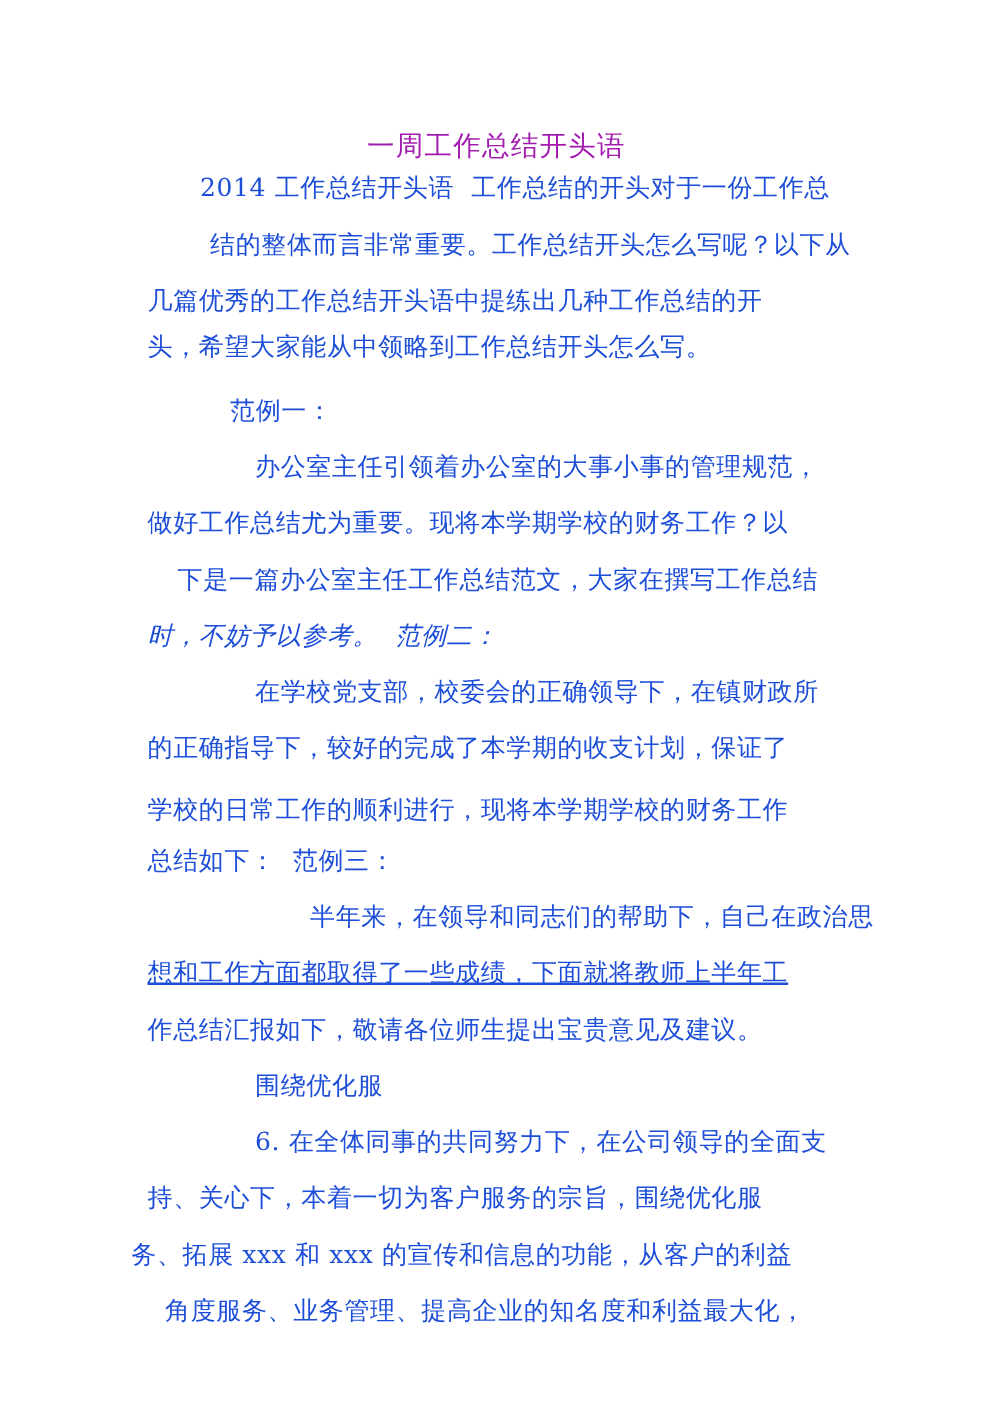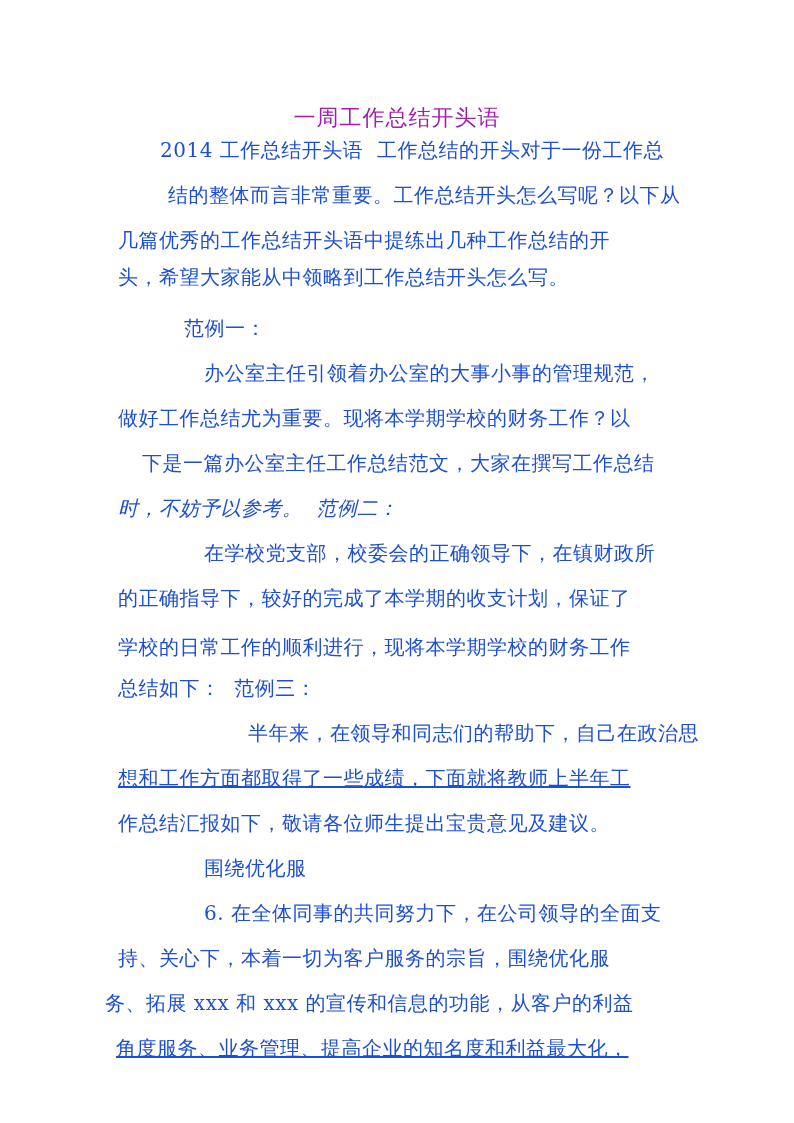--- a/index.html
+++ b/index.html
@@ -62,15 +62,15 @@
       <div class="line" style="left: 118px; top: 583px;">的正确指导下，较好的完成了本学期的收支计划，保证了</div>
       <div class="line" style="left: 118px; top: 632px;">学校的日常工作的顺利进行，现将本学期学校的财务工作</div>
       <div class="line" style="left: 118px; top: 673px;">总结如下：  范例三：</div>
       <div class="line" style="left: 204px; top: 718px; margin-left: 44px;">半年来，在领导和同志们的帮助下，自己在政治思</div>
       <div class="line" style="left: 118px; top: 763px; text-decoration: underline;">想和工作方面都取得了一些成绩，下面就将教师上半年工</div>
       <div class="line" style="left: 118px; top: 808px;">作总结汇报如下，敬请各位师生提出宝贵意见及建议。</div>
       <div class="line" style="left: 204px; top: 853px;">围绕优化服</div>
       <div class="line" style="left: 204px; top: 898px;">6. 在全体同事的共同努力下，在公司领导的全面支</div>
       <div class="line" style="left: 118px; top: 943px;">持、关心下，本着一切为客户服务的宗旨，围绕优化服</div>
       <div class="line" style="left: 105px; top: 988px;">务、拓展 xxx 和 xxx 的宣传和信息的功能，从客户的利益</div>
-      <div class="line" style="left: 116px; top: 1033px; text-decoration: underline;">角度服务、业务管理、提高企业的知名度和利益最大化，</div>
+      <div class="line" style="left: 132px; top: 1033px;">角度服务、业务管理、提高企业的知名度和利益最大化，</div>
     </div>
 </div>
 
 </body></html>

